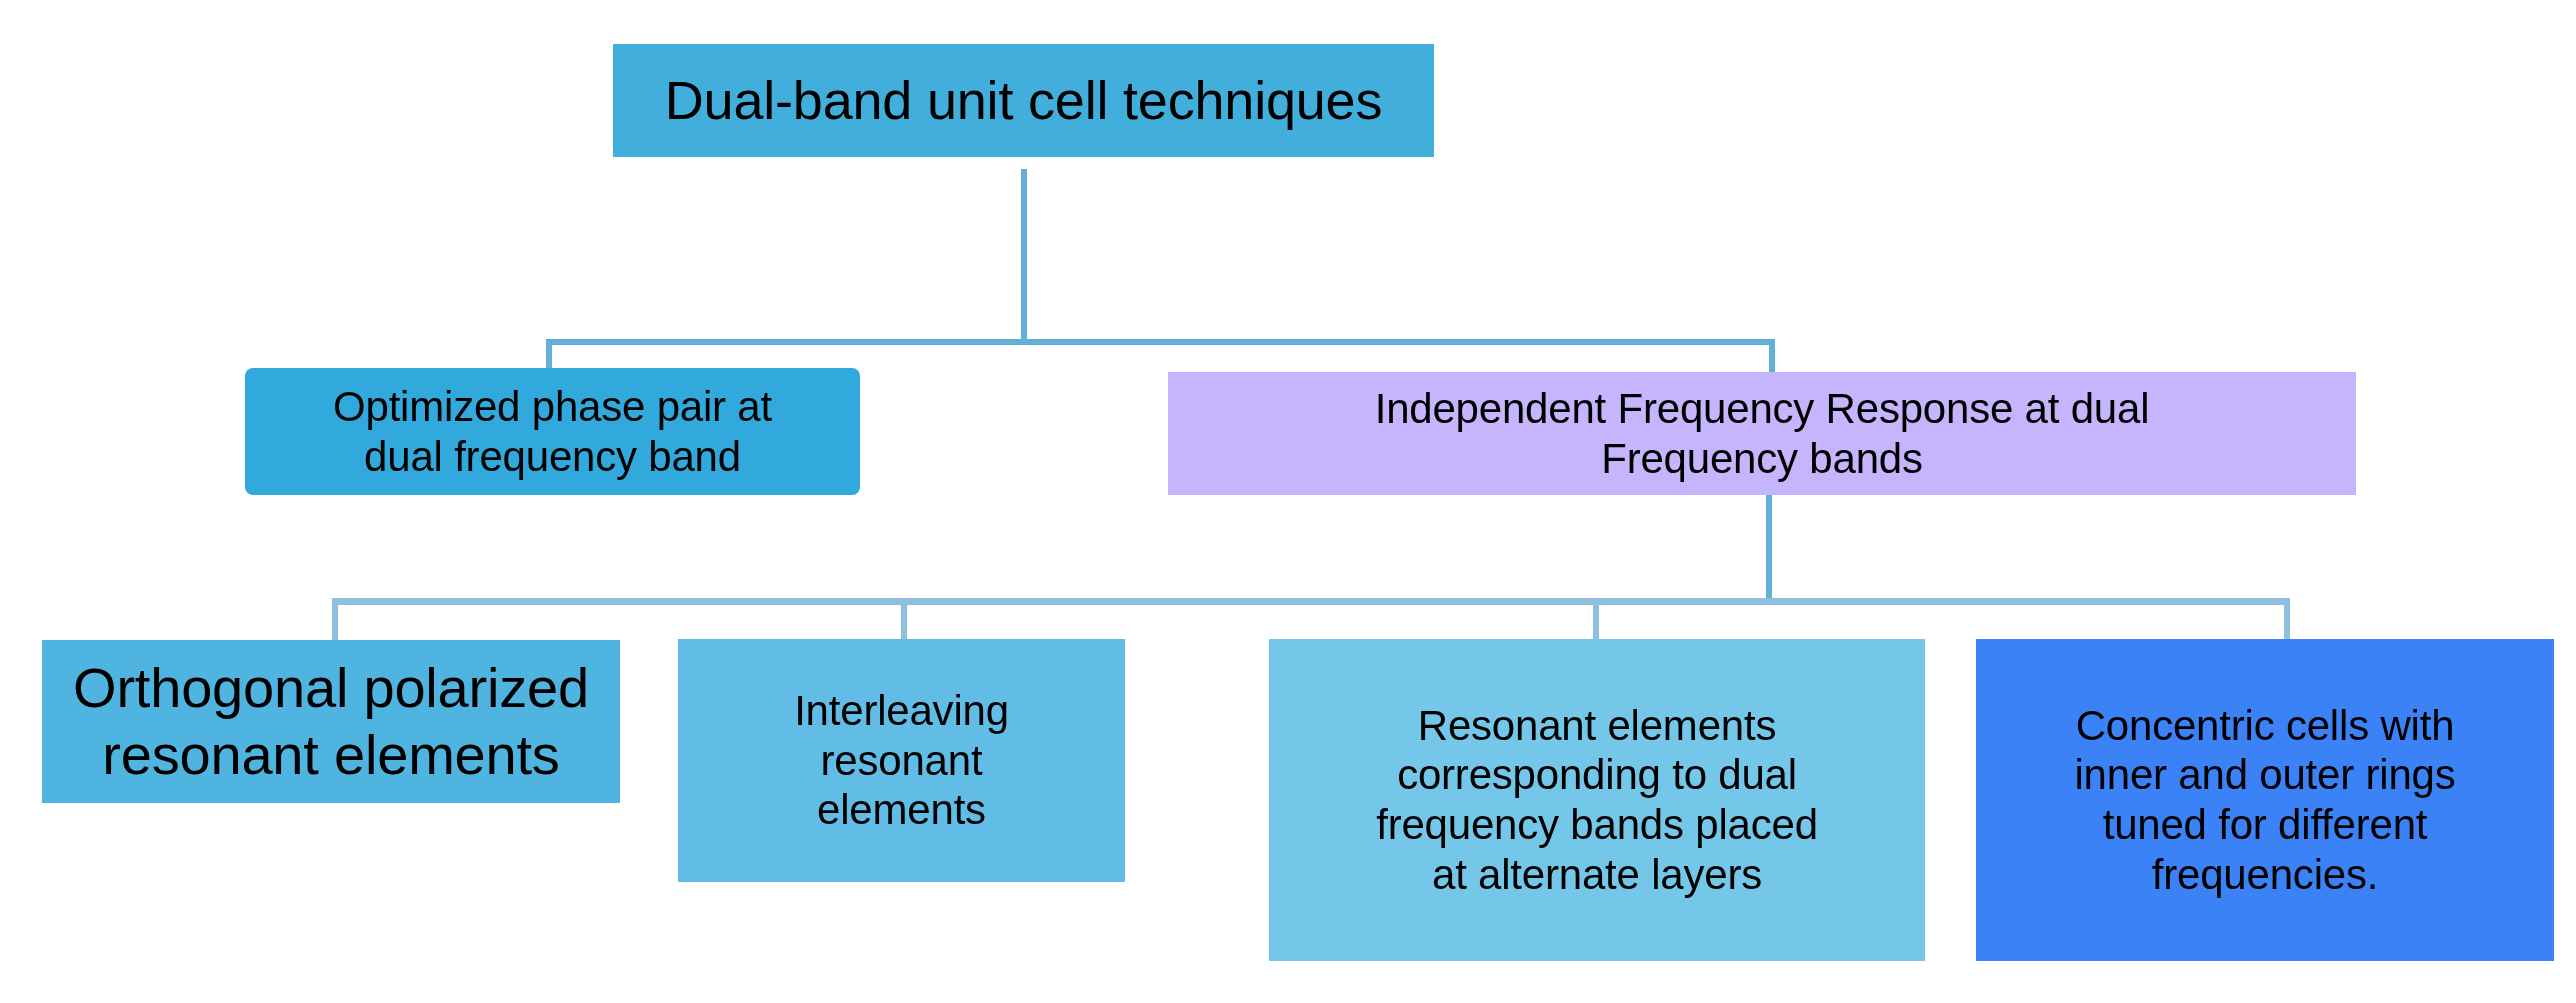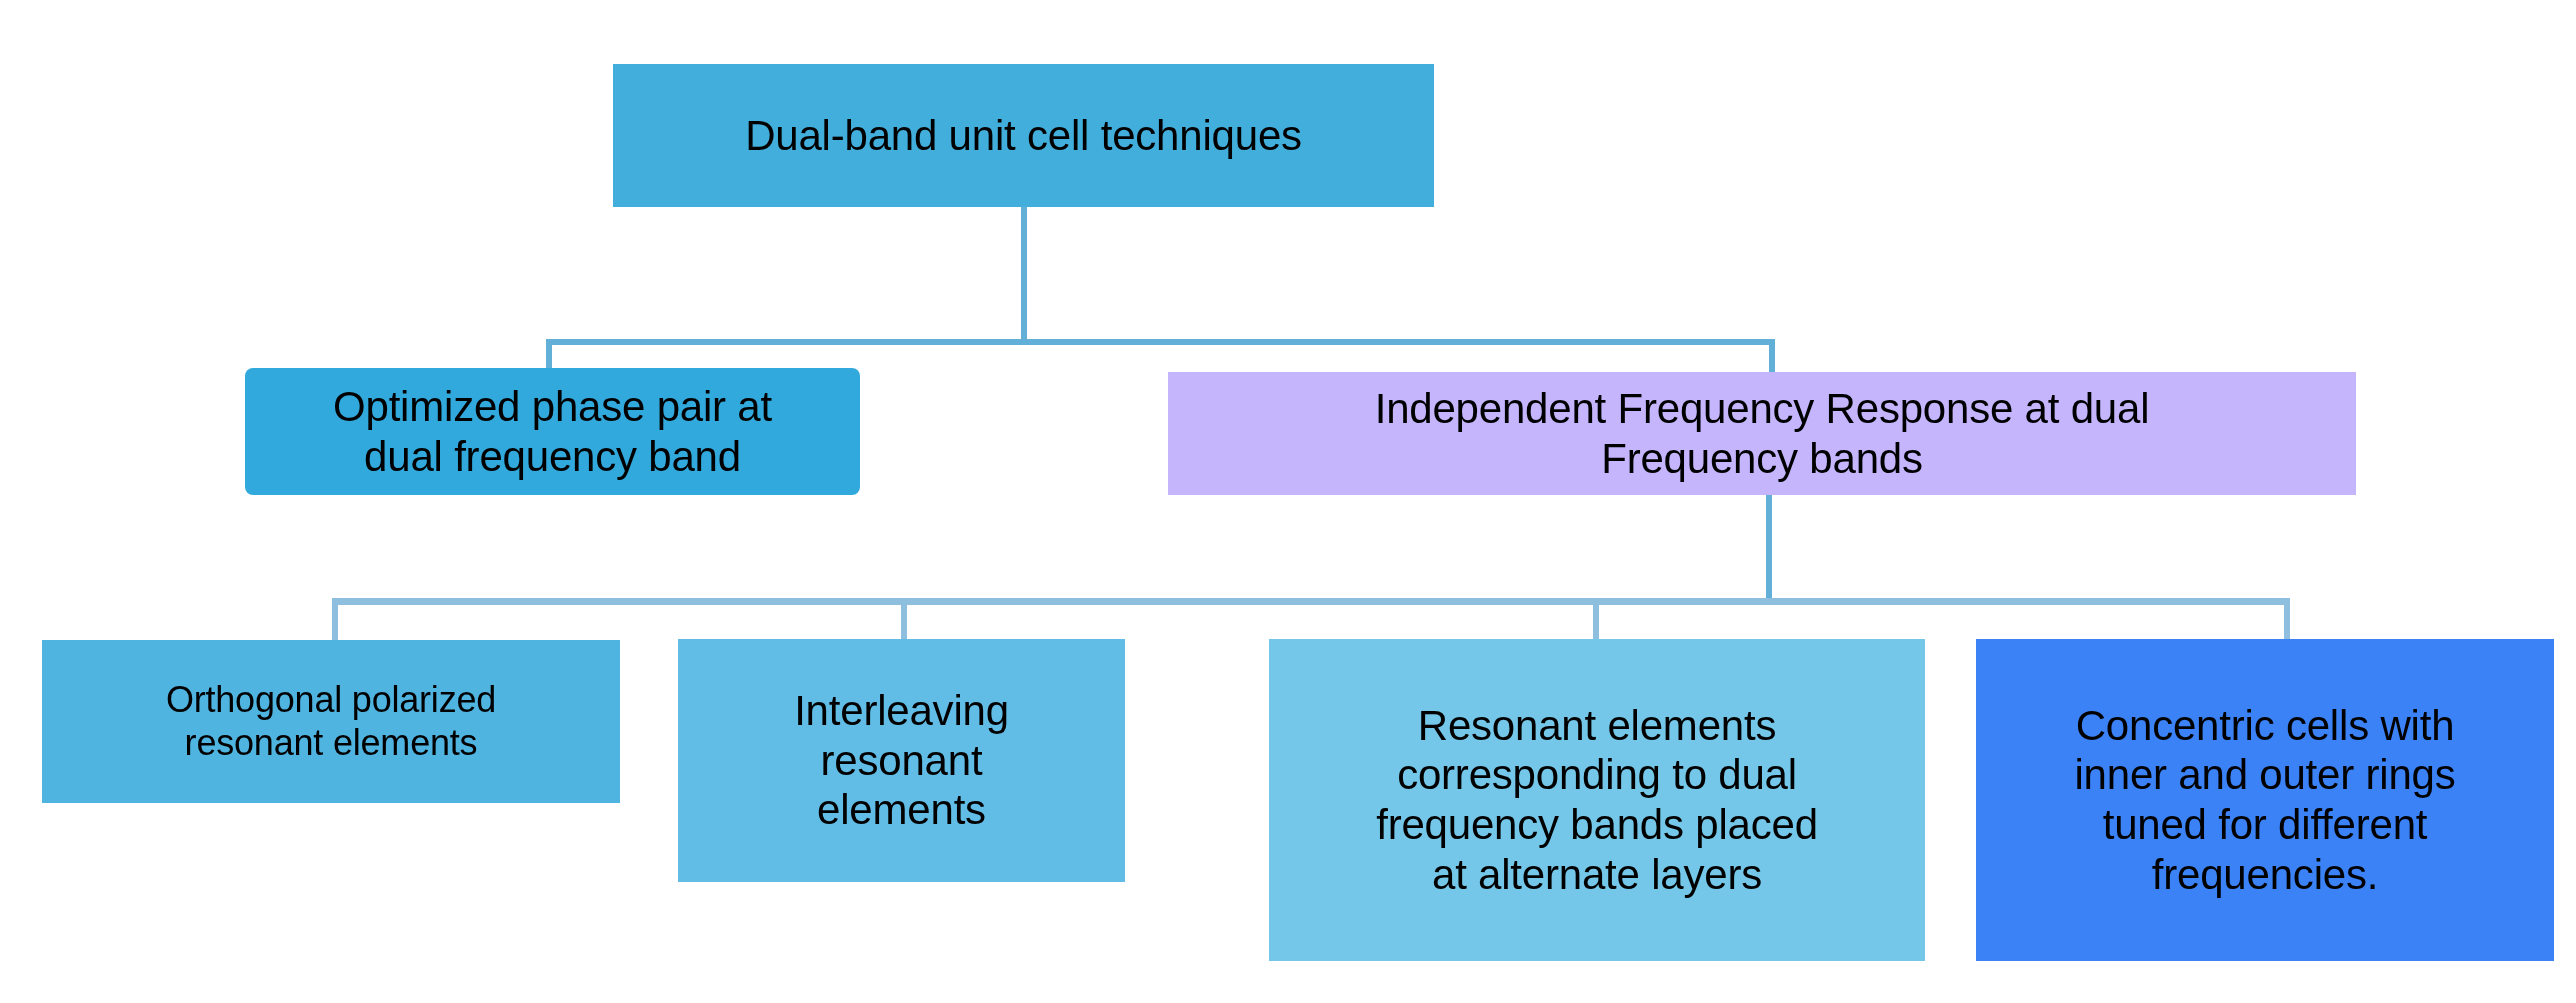--- a/index.html
+++ b/index.html
@@ -29,24 +29,23 @@
     box-sizing: border-box;
     padding: 1.9px 9.6px;
     white-space: pre-line;
     letter-spacing: -0.2px;
   }
   
   #node-root {
     left: 613px;
     top: 44px;
     width: 821px;
-    height: 143px;
+    height: 113px;
     background: #41AEDC;
-    font-size: 42px;
-    margin-top: 20px;
+    font-size: 54px;
   }
   
   #node-optimized-phase-pair {
     left: 245px;
     top: 368px;
     width: 615px;
     height: 127px;
     background: #31A9DC;
     font-size: 42px;
     border-radius: 8px;
@@ -59,21 +58,21 @@
     background: #35ABDC;
     font-size: 42px;
   }
   
   #node-orthogonal-polarized {
     left: 42px;
     top: 640px;
     width: 578px;
     height: 163px;
     background: #4FB4E0;
-    font-size: 36px;
+    font-size: 56px;
   }
   #node-interleaving {
     left: 678px;
     top: 639px;
     width: 447px;
     height: 243px;
     background: #62BDE6;
     font-size: 42px;
   }
   #node-resonant-alternate-layers {

